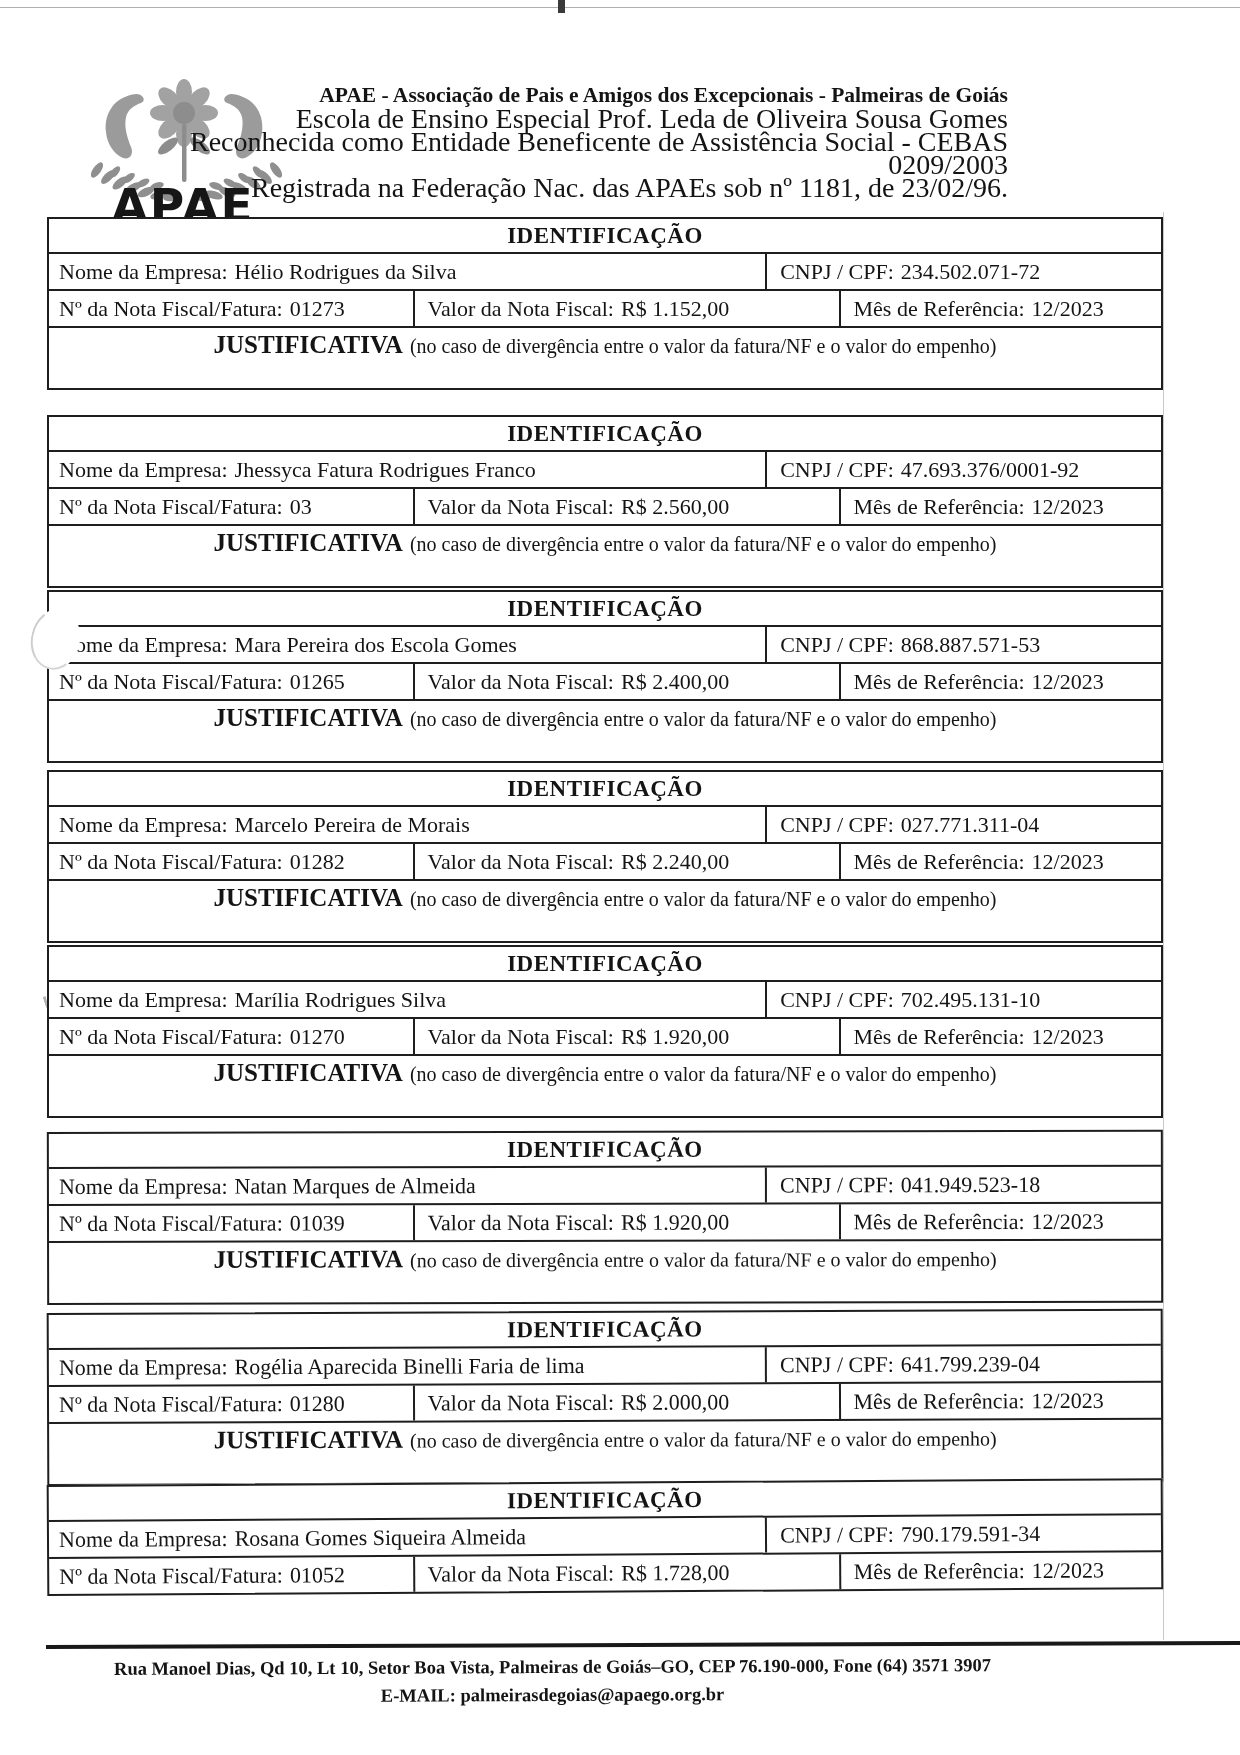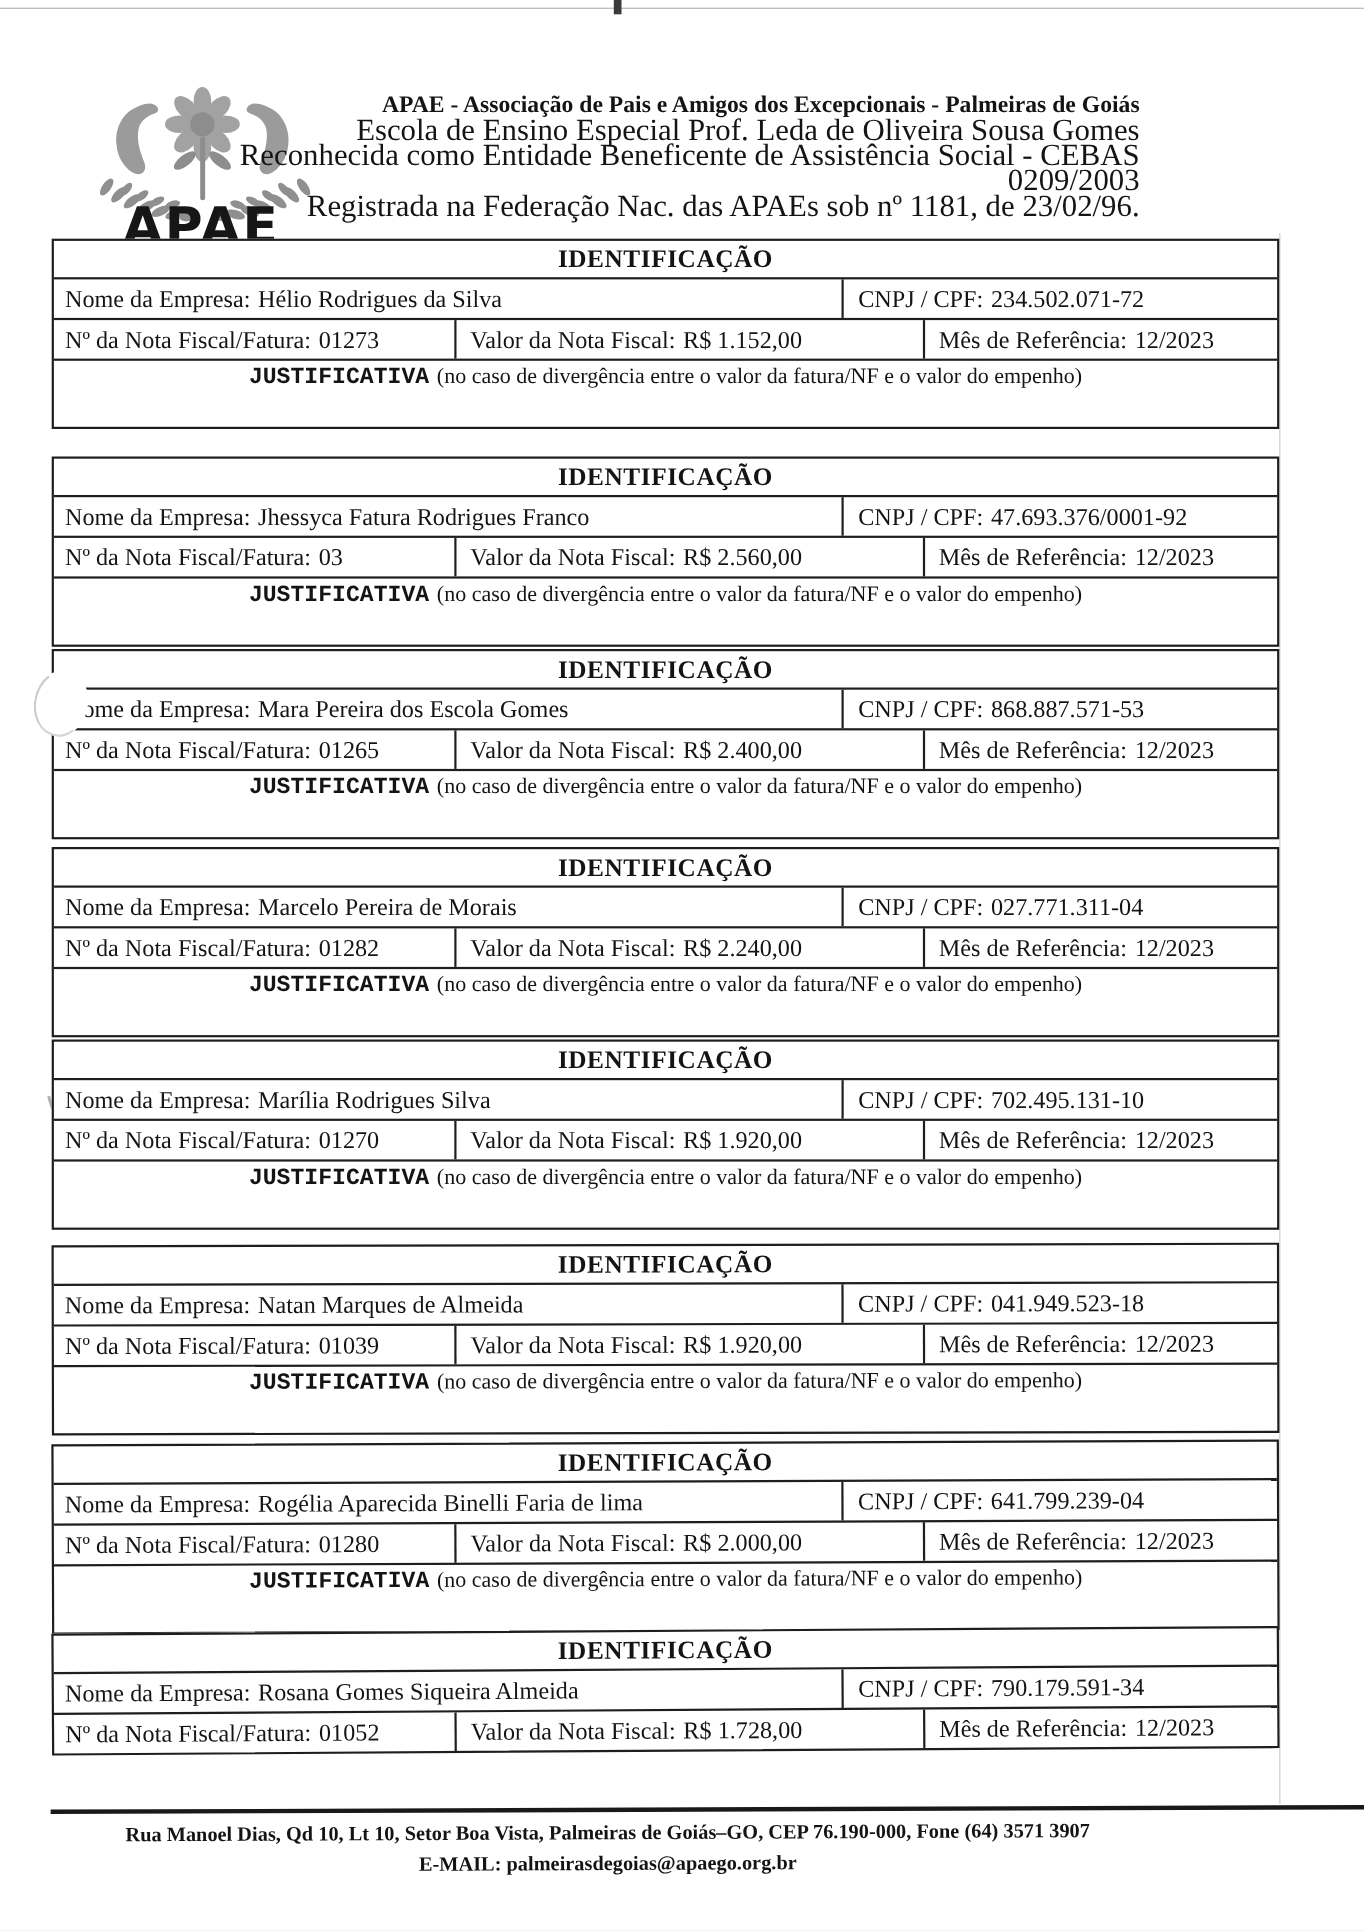--- a/index.html
+++ b/index.html
@@ -10,40 +10,40 @@
   .staple{position:absolute;left:558px;top:0;width:7px;height:13px;background:#3a3a3a;}
   .edge-line{position:absolute;left:1163px;top:212px;width:1px;height:1428px;background:#c9c9c9;z-index:0;}
   .blob{position:absolute;left:31px;top:609px;width:45px;height:57px;background:#ffffff;border-radius:50%;
         z-index:6;border:2px solid transparent;border-left-color:#cdcdcd;border-bottom-color:#d6d6d6;
         transform:rotate(12deg);}
   .scribble{position:absolute;left:46px;top:991px;width:35px;height:27px;z-index:1;
         border-left:3px solid #b4b4b4;border-bottom:3px solid #b4b4b4;border-bottom-left-radius:24px;
         transform:rotate(-16deg);}
   
   .logo{position:absolute;left:79px;top:75px;}
-  .hdr{position:absolute;left:216px;top:84px;width:820px;text-align:right;line-height:23px;}
+  .hdr{position:absolute;left:188px;top:84px;width:820px;text-align:right;line-height:23px;}
   .hdr .h1{font-weight:bold;font-size:21.5px;}
   .hdr .hn{font-size:28px;}
   .hdr .hc{font-weight:bold;font-size:21px;}
   
   .blk{position:absolute;left:47px;width:1116px;box-sizing:border-box;border:2px solid #1e1e1e;
        background:#fff;z-index:2;font-size:22px;}
   .r{box-sizing:border-box;}
   .r + .r{border-top:2px solid #1e1e1e;}
   .rh{height:33px;line-height:33px;text-align:center;font-weight:bold;font-size:23px;letter-spacing:.5px;}
   .r2,.r3{display:flex;height:37px;}
   .c{display:flex;align-items:center;padding-left:10px;box-sizing:border-box;white-space:nowrap;overflow:hidden;}
   .c + .c{border-left:2px solid #1e1e1e;}
   .c-nome{width:64.4%;}
   .c-cnpj{width:35.6%;padding-left:13px;}
   .c-nf{width:32.7%;}
   .c-val{width:38.3%;padding-left:13px;}
   .c-mes{width:29%;padding-left:13px;}
   .rj{height:62px;text-align:center;padding-top:3px;font-size:20px;}
-  .rj .jb{font-weight:bold;font-size:21px;font-family:Liberation Mono, monospace;}
+  .rj .jb{font-weight:bold;font-size:25px;}
   .v{margin-left:7px;}
   .t1{transform:rotate(-0.12deg);transform-origin:left center;}
   .t2{transform:rotate(-0.22deg);transform-origin:left center;}
   .t3{transform:rotate(-0.35deg);transform-origin:left center;}
   
   .foot-rule{position:absolute;left:46px;top:1643px;width:1194px;height:4px;background:#191919;
              transform:rotate(-0.2deg);z-index:2;}
   .foot{position:absolute;left:0;top:1653px;width:1105px;text-align:center;font-weight:bold;
         font-size:18.5px;line-height:28px;transform:rotate(-0.25deg);z-index:2;}
 </style>

